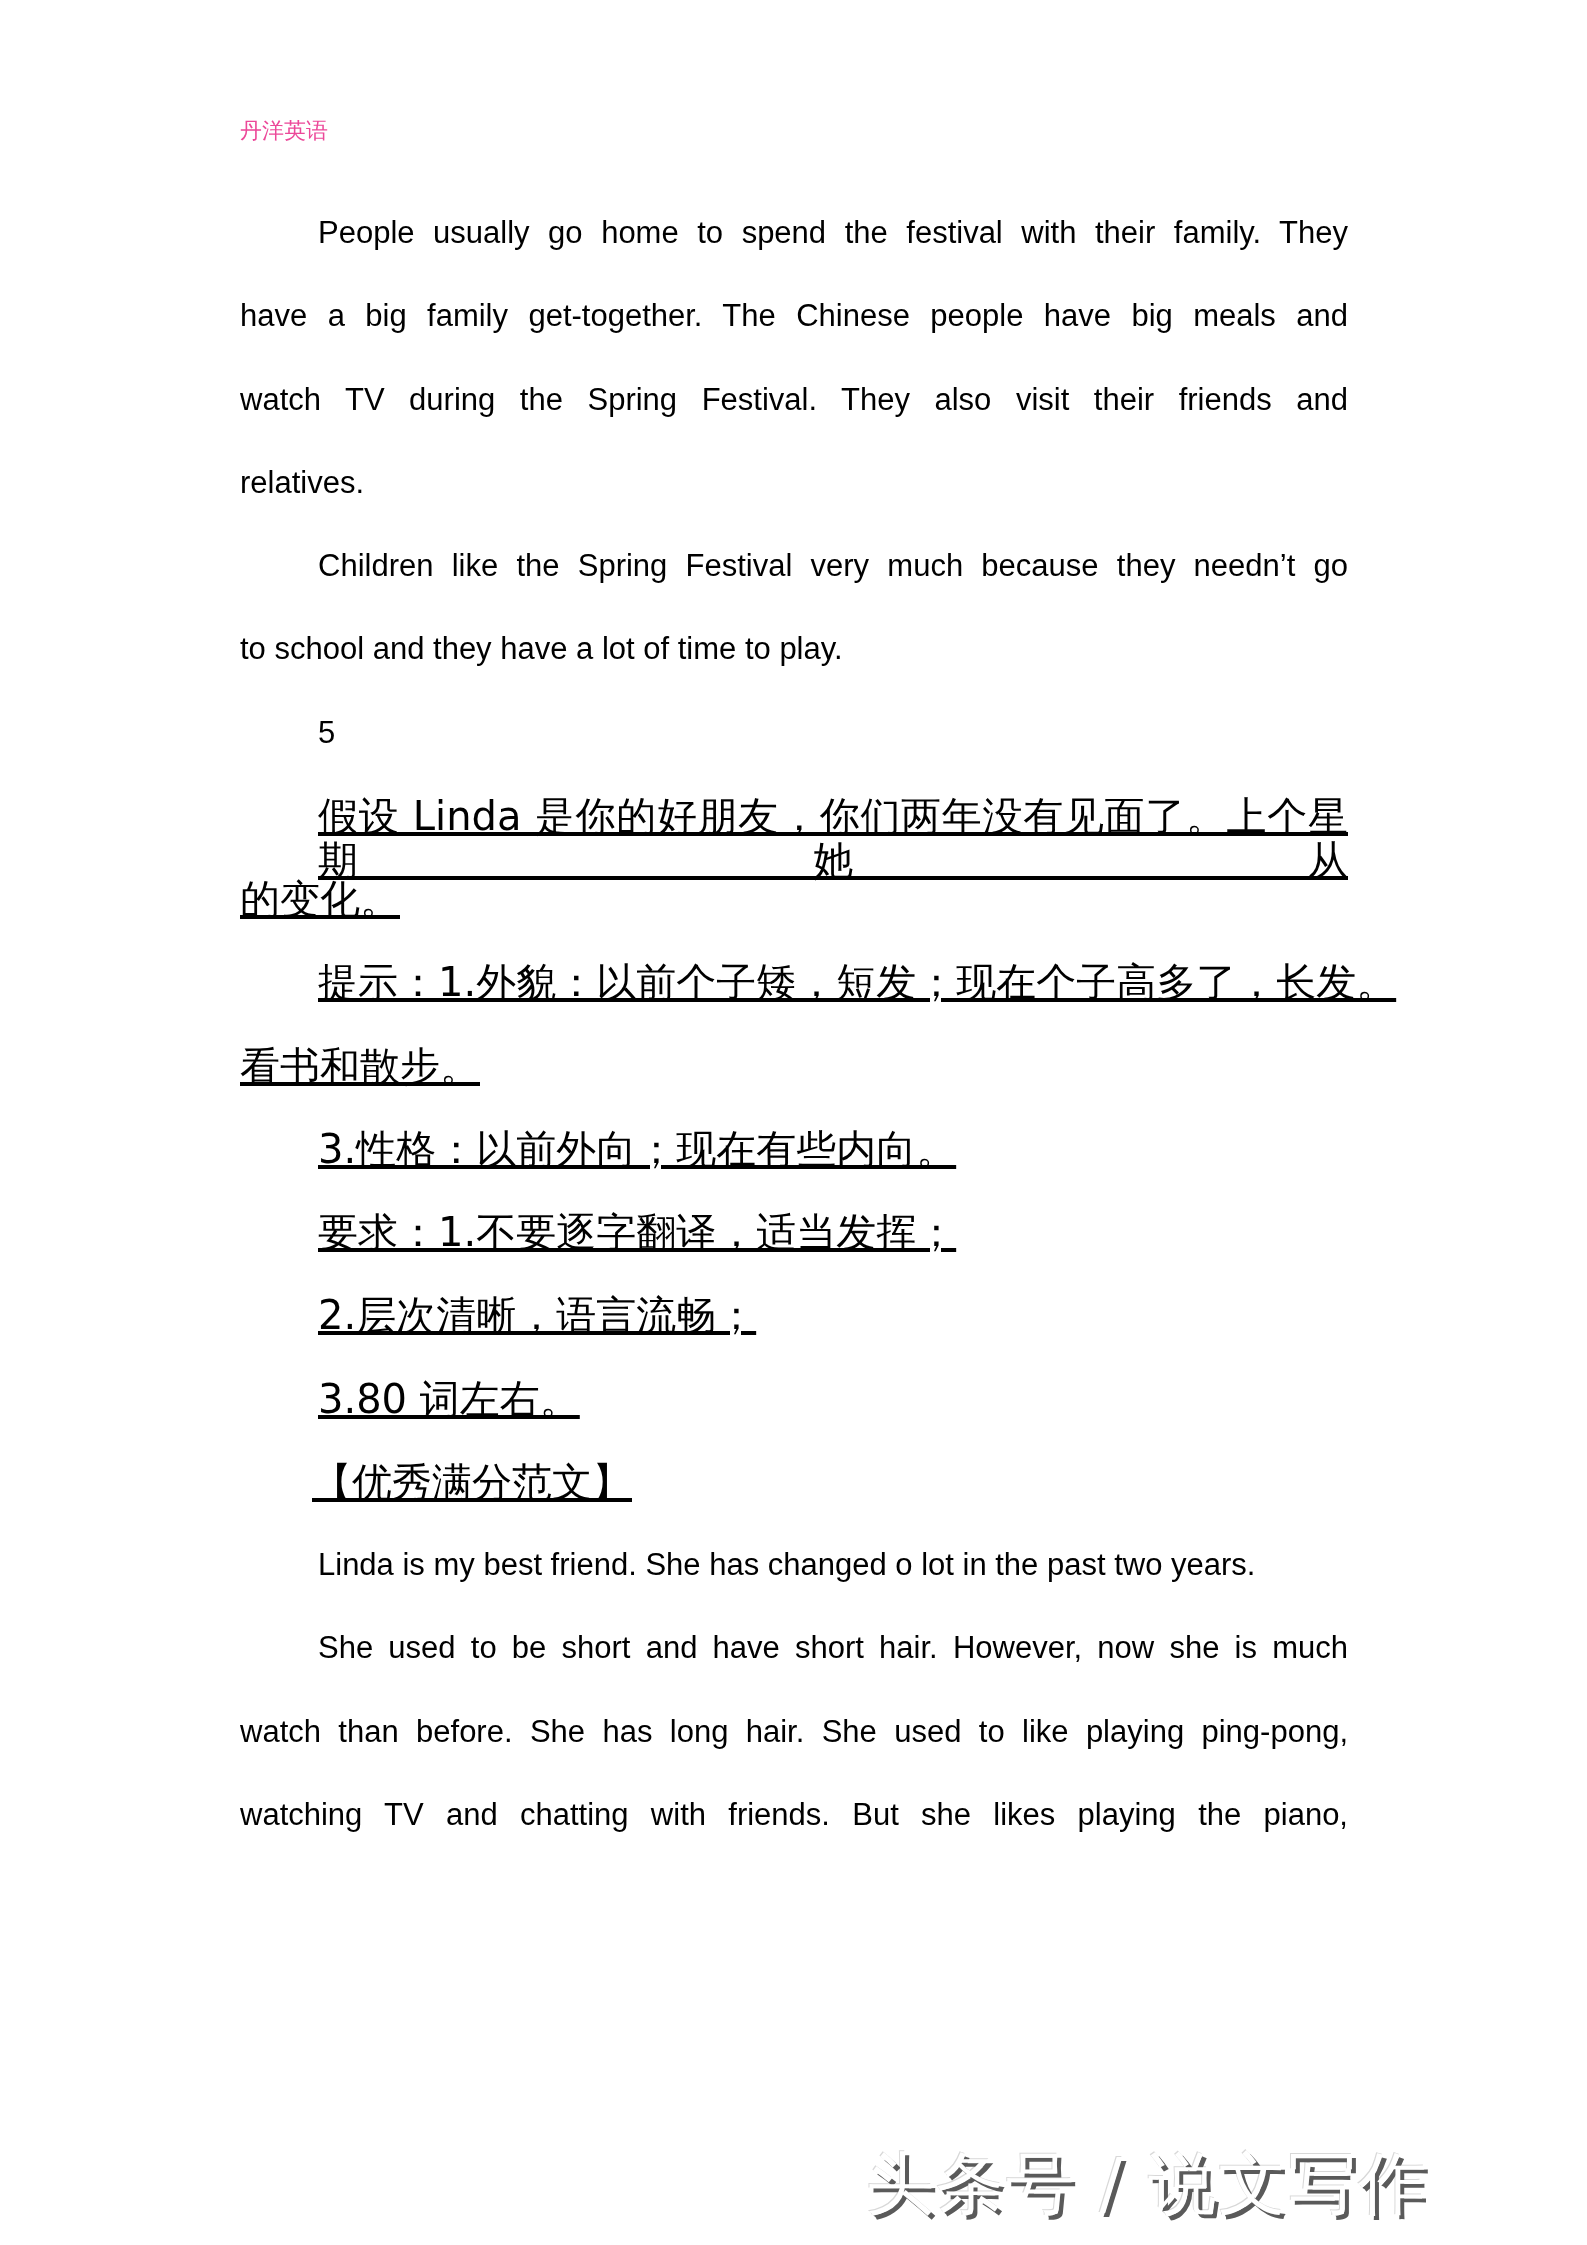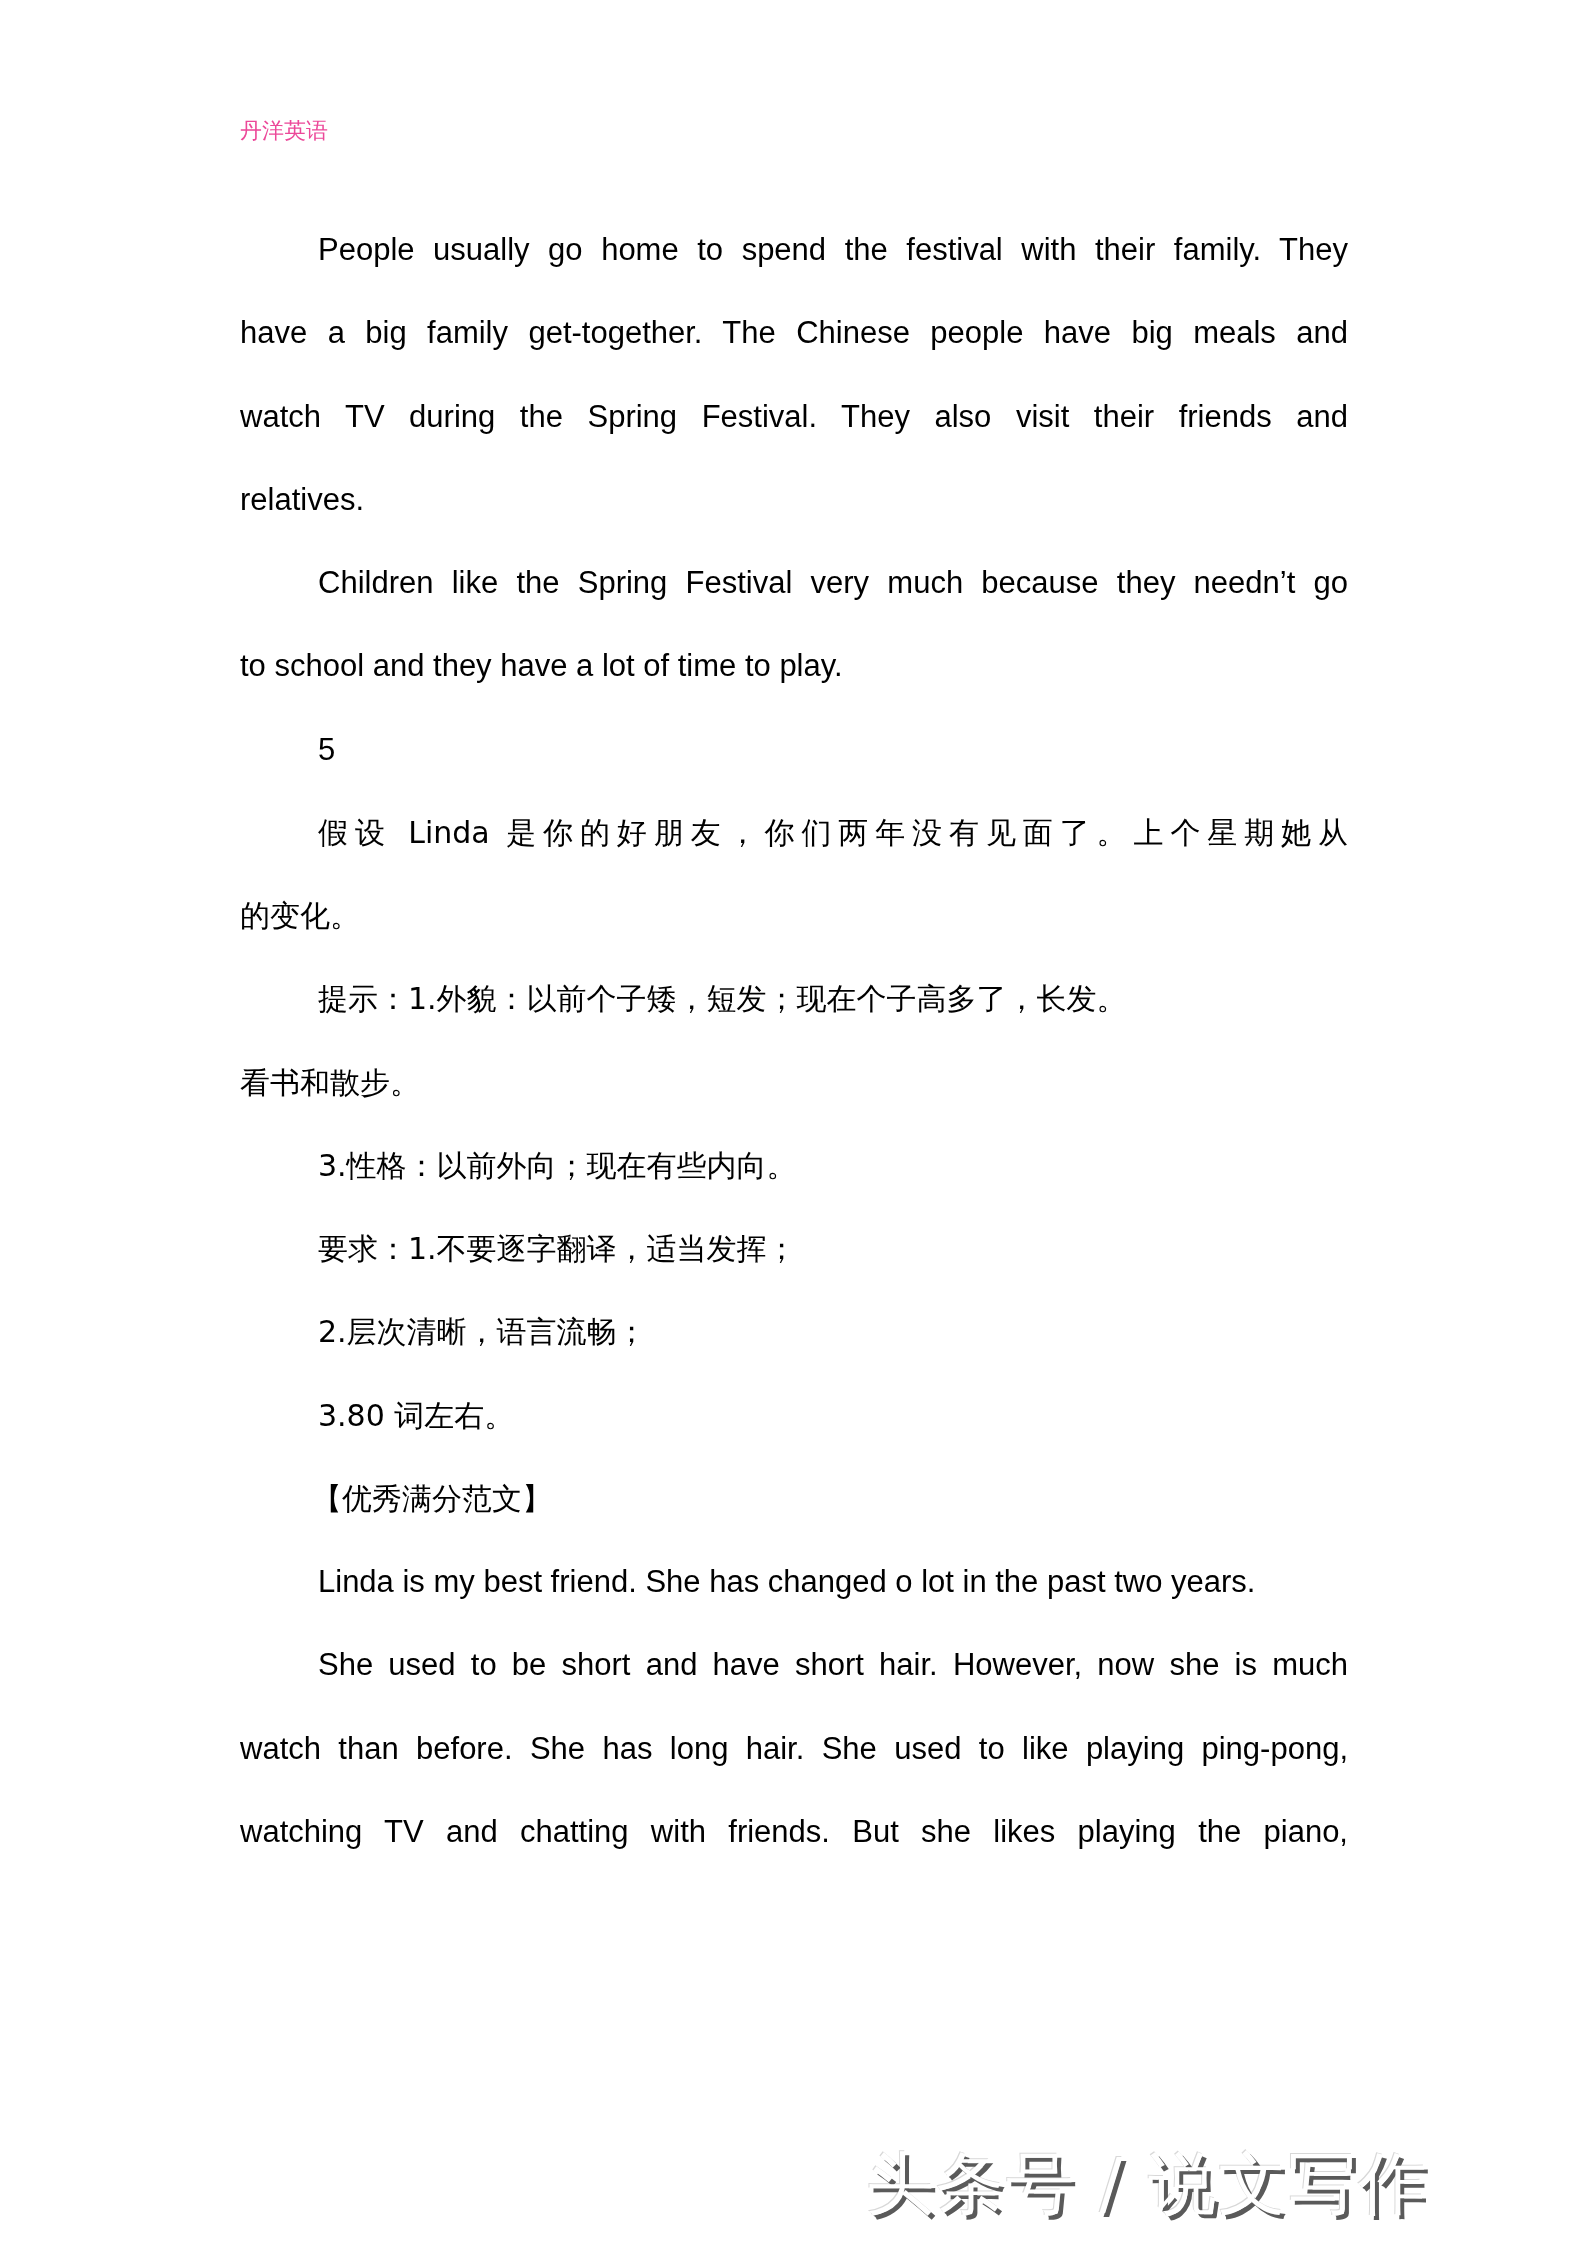--- a/index.html
+++ b/index.html
@@ -20,21 +20,21 @@
       left: 240px;
       top: 116px;
       font-size: 22px;
       line-height: 30px;
       color: #ec4899;
       font-family: "DejaVu Sans", sans-serif;
     }
     .content {
       position: absolute;
       left: 240px;
-      top: 228px;
+      top: 211px;
       width: 1108px;
     }
     .line {
       height: 83.25px;
       line-height: 44px;
       font-size: 31px;
       white-space: nowrap;
       letter-spacing: 0px;
       position: relative;
     }
@@ -42,22 +42,23 @@
       display: block;
     }
     .justify {
       text-align: justify;
       text-align-last: justify;
     }
     .indent { padding-left: 78px; }
     .bracket-indent { padding-left: 72px; }
     .cjk {
       font-family: "DejaVu Sans", sans-serif;
-      font-size: 30px;
+      font-size: 40px;
       font-weight: normal;
+      text-decoration: underline;
     }
     .watermark {
       position: absolute;
       left: 866px;
       top: 2136px;
       font-size: 68px;
       line-height: 96px;
       color: #ffffff;
       font-family: "DejaVu Sans", sans-serif;
       letter-spacing: 2px;

